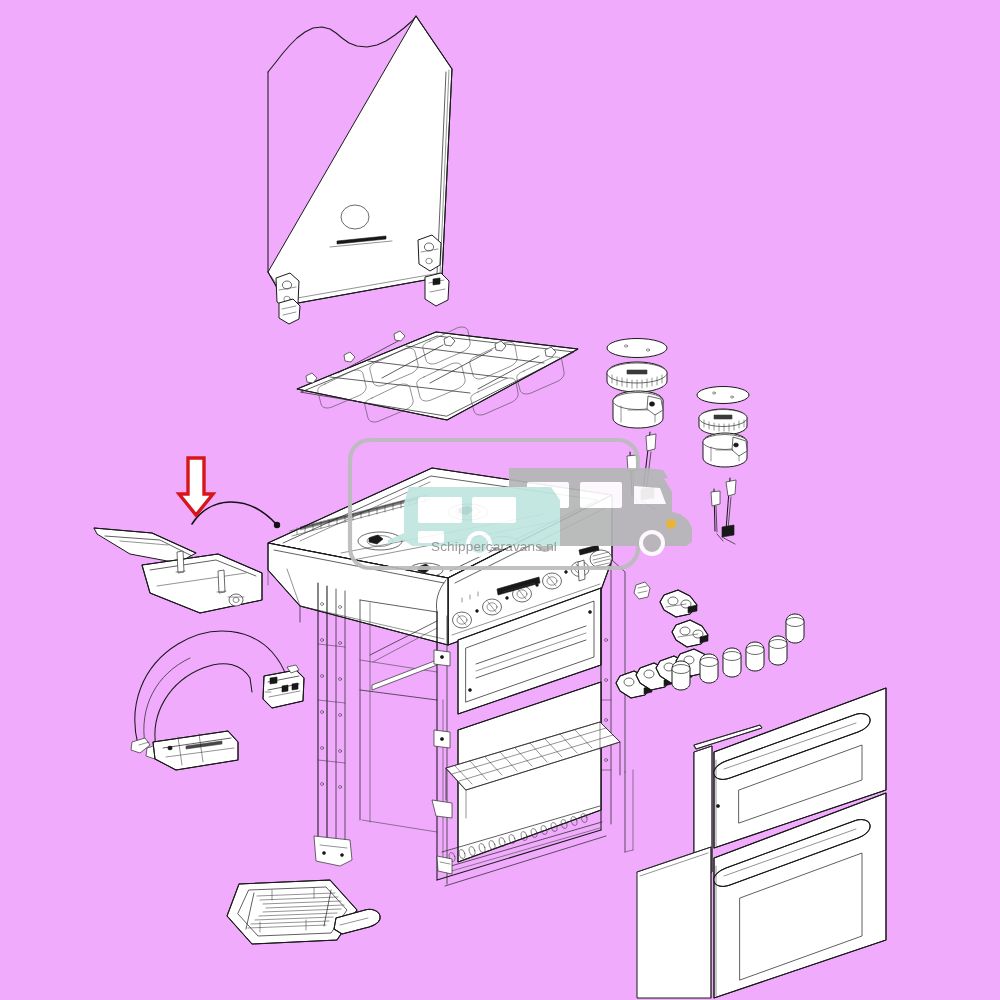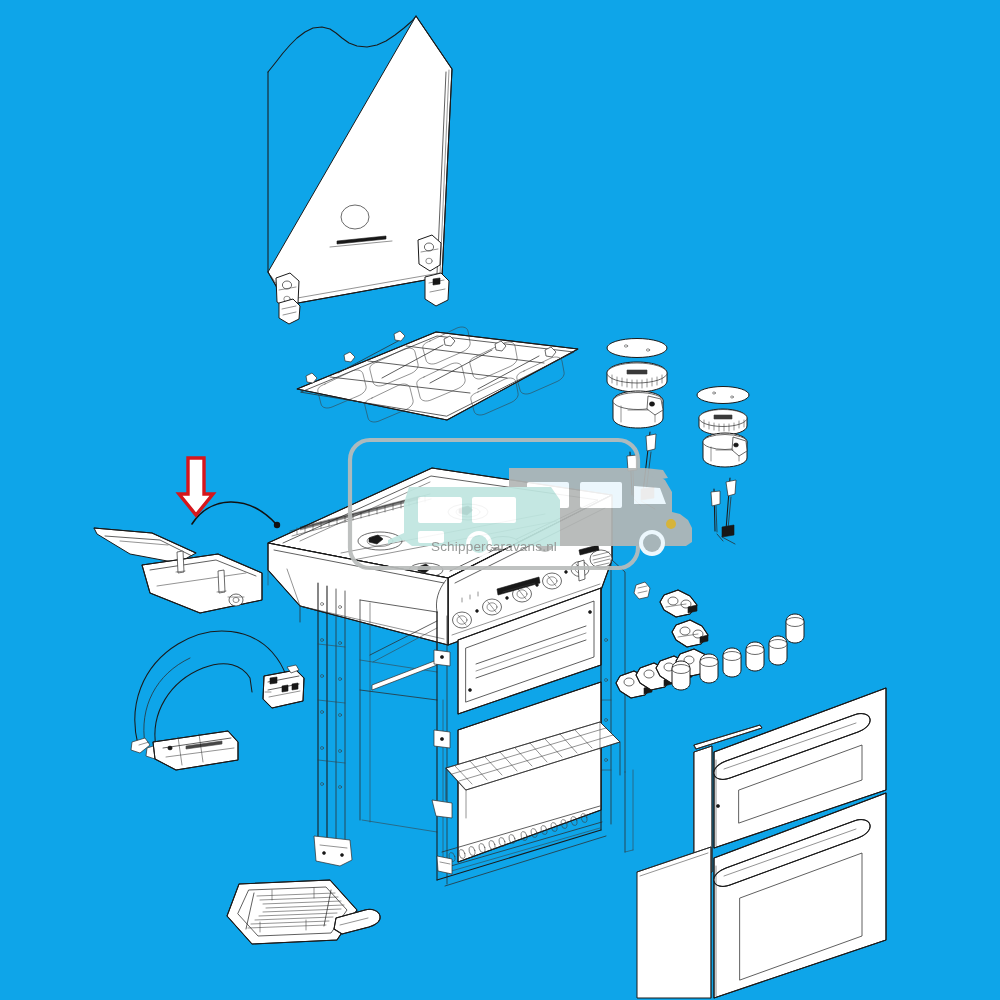--- a/index.html
+++ b/index.html
@@ -8,21 +8,21 @@
     padding: 0;
     background: #ffffff;
   }
   body {
     font-family: "Liberation Sans", sans-serif;
   }
   #stage {
     position: relative;
     width: 1000px;
     height: 1000px;
-    background: #0ea5e9;
+    background: #f0abfc;
     overflow: hidden;
   }
   #diagram {
     position: absolute;
     left: 0;
     top: 0;
     width: 1000px;
     height: 1000px;
   }
   .ln { fill: none; stroke: #1a1a1a; stroke-width: 1.05; stroke-linejoin: round; stroke-linecap: round; }

